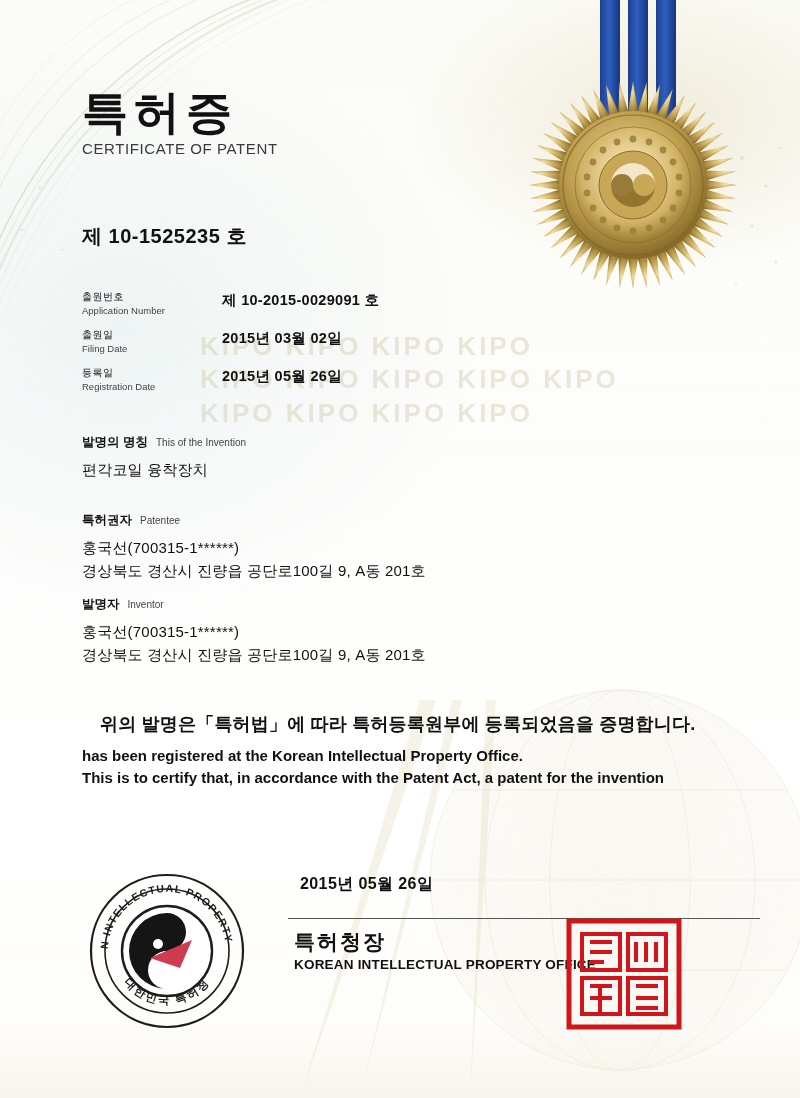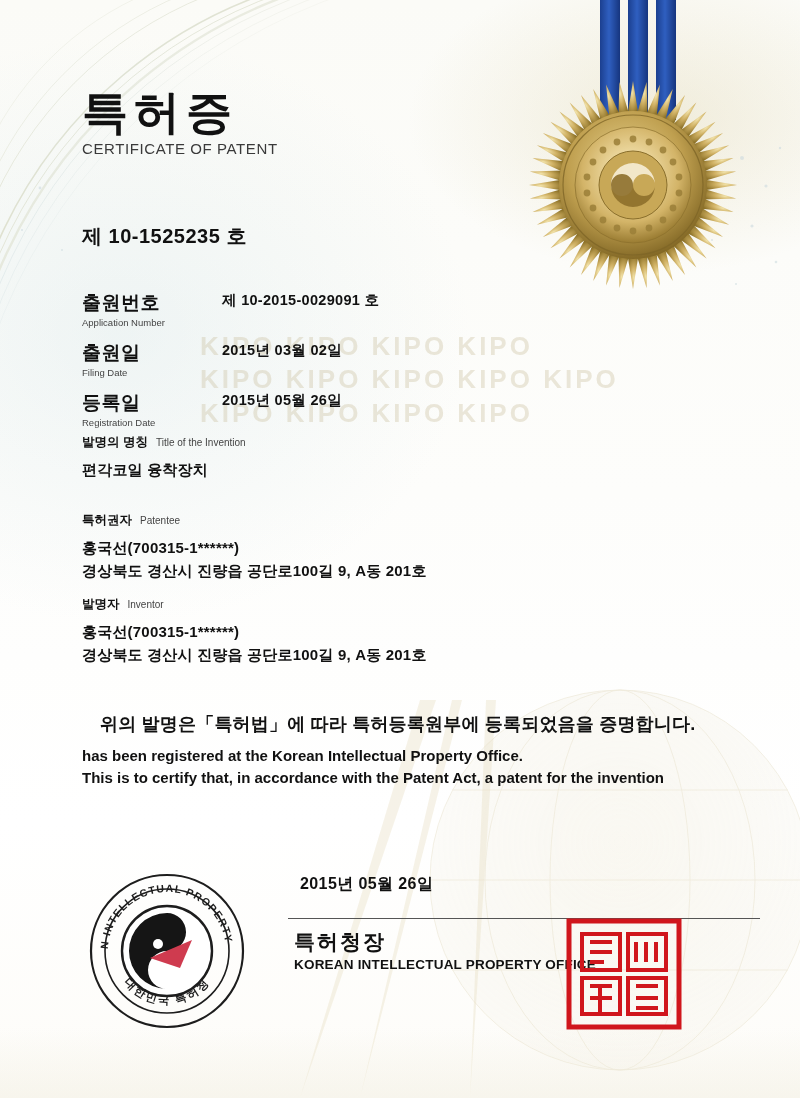--- a/index.html
+++ b/index.html
@@ -128,22 +128,22 @@
   }
   .field-row {
     display: flex;
     align-items: flex-start;
     margin-bottom: 12px;
   }
   .field-label {
     width: 140px;
   }
   .field-label .ko {
-    font-size: 19px;
-    font-weight: bold;
+    font-size: 10px;
+    font-weight: normal;
     color: #111;
     letter-spacing: 0.5px;
   }
   .field-label .en {
     font-size: 9.5px;
     color: #444;
     margin-top: 1px;
   }
   .field-value {
     font-size: 14.5px;
@@ -168,21 +168,21 @@
     font-size: 12.5px;
     font-weight: bold;
     color: #111;
   }
   .sec-title .en {
     font-size: 10px;
     color: #444;
   }
   .sec-line {
     font-size: 15px;
-    font-weight: bold;
+    font-weight: normal;
     color: #111;
     line-height: 1.55;
     letter-spacing: 0.2px;
   }
 
   #sec-invention { top: 434px; }
   #sec-patentee  { top: 512px; }
   #sec-inventor  { top: 596px; }
 
   
@@ -486,21 +486,21 @@
         <div class="ko">등록일</div>
         <div class="en">Registration Date</div>
       </div>
       <div class="field-value">2015년  05월  26일</div>
     </div>
   </div>
 
   <div class="section" id="sec-invention">
     <div class="sec-title">
       <span class="ko">발명의 명칭</span>
-      <span class="en">Title of the Invention</span>
+      <span class="en">This of the Invention</span>
     </div>
     <div class="sec-line">편각코일 융착장치</div>
   </div>
 
   <div class="section" id="sec-patentee">
     <div class="sec-title">
       <span class="ko">특허권자</span>
       <span class="en">Patentee</span>
     </div>
     <div class="sec-line">홍국선(700315-1******)</div>

